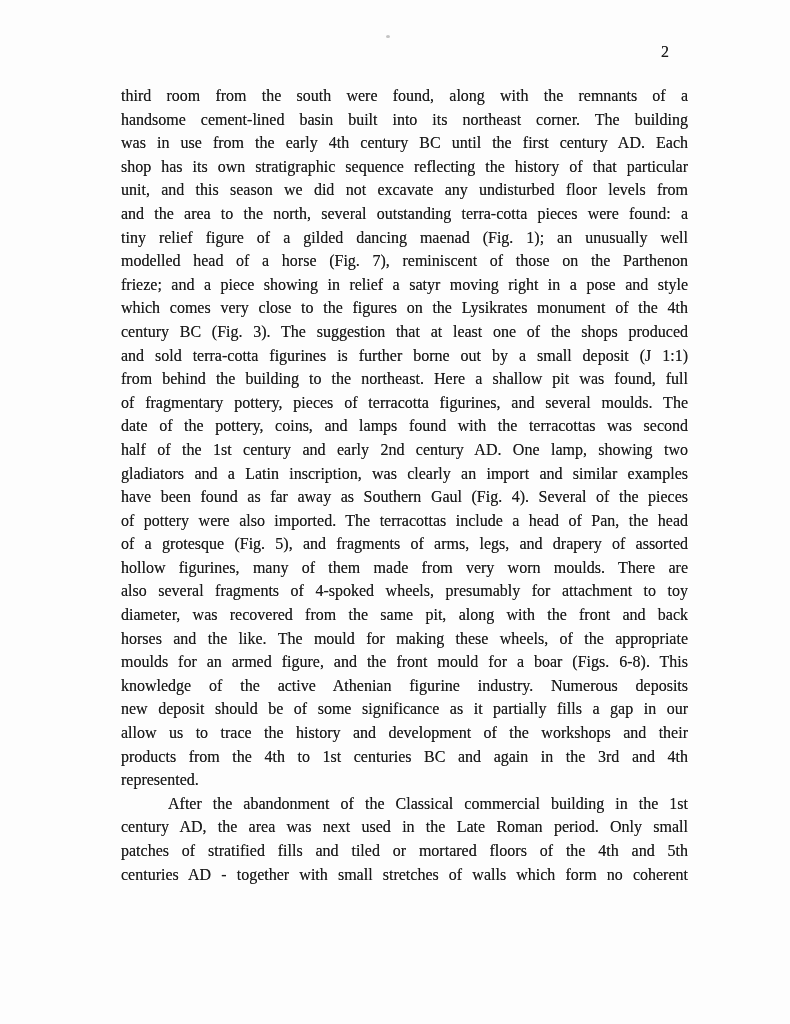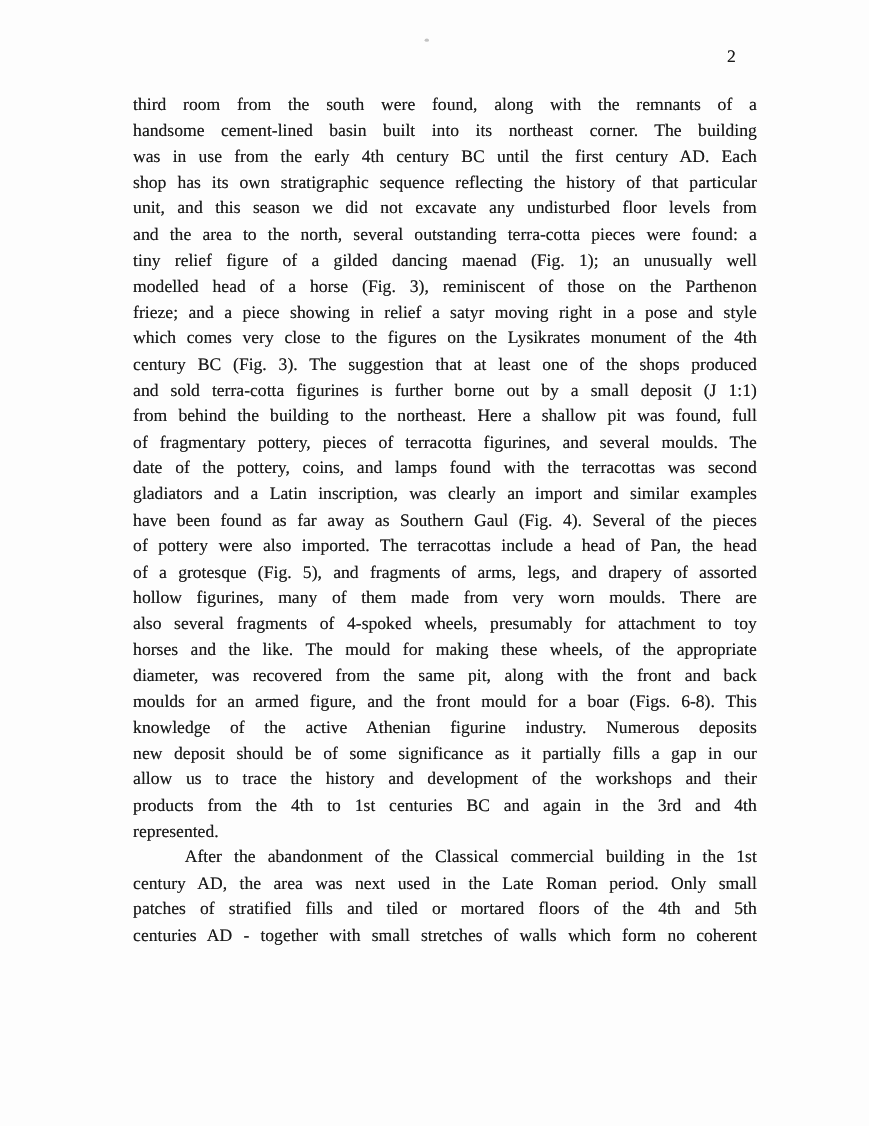--- a/index.html
+++ b/index.html
@@ -70,36 +70,37 @@
   <div class="page-number">2</div>
   <div class="text-block">
       <div class="paragraph">
         <div class="line">third room from the south were found, along with the remnants of a</div>
         <div class="line">handsome cement-lined basin built into its northeast corner. The building</div>
         <div class="line">was in use from the early 4th century BC until the first century AD. Each</div>
         <div class="line">shop has its own stratigraphic sequence reflecting the history of that particular</div>
         <div class="line">unit, and this season we did not excavate any undisturbed floor levels from</div>
         <div class="line">and the area to the north, several outstanding terra-cotta pieces were found: a</div>
         <div class="line">tiny relief figure of a gilded dancing maenad (Fig. 1); an unusually well</div>
-        <div class="line">modelled head of a horse (Fig. 3), reminiscent of those on the Parthenon</div>
+        <div class="line">modelled head of a horse (Fig. 7), reminiscent of those on the Parthenon</div>
         <div class="line">frieze; and a piece showing in relief a satyr moving right in a pose and style</div>
         <div class="line">which comes very close to the figures on the Lysikrates monument of the 4th</div>
         <div class="line">century BC (Fig. 3). The suggestion that at least one of the shops produced</div>
         <div class="line">and sold terra-cotta figurines is further borne out by a small deposit (J 1:1)</div>
         <div class="line">from behind the building to the northeast. Here a shallow pit was found, full</div>
         <div class="line">of fragmentary pottery, pieces of terracotta figurines, and several moulds. The</div>
         <div class="line">date of the pottery, coins, and lamps found with the terracottas was second</div>
+        <div class="line">half of the 1st century and early 2nd century AD. One lamp, showing two</div>
         <div class="line">gladiators and a Latin inscription, was clearly an import and similar examples</div>
         <div class="line">have been found as far away as Southern Gaul (Fig. 4). Several of the pieces</div>
         <div class="line">of pottery were also imported. The terracottas include a head of Pan, the head</div>
         <div class="line">of a grotesque (Fig. 5), and fragments of arms, legs, and drapery of assorted</div>
         <div class="line">hollow figurines, many of them made from very worn moulds. There are</div>
         <div class="line">also several fragments of 4-spoked wheels, presumably for attachment to toy</div>
+        <div class="line">diameter, was recovered from the same pit, along with the front and back</div>
         <div class="line">horses and the like. The mould for making these wheels, of the appropriate</div>
-        <div class="line">diameter, was recovered from the same pit, along with the front and back</div>
         <div class="line">moulds for an armed figure, and the front mould for a boar (Figs. 6-8). This</div>
         <div class="line">knowledge of the active Athenian figurine industry. Numerous deposits</div>
         <div class="line">new deposit should be of some significance as it partially fills a gap in our</div>
         <div class="line">allow us to trace the history and development of the workshops and their</div>
         <div class="line">products from the 4th to 1st centuries BC and again in the 3rd and 4th</div>
         <div class="line short-last">represented.</div>
       </div>
       <div class="paragraph">
         <div class="line indent">After the abandonment of the Classical commercial building in the 1st</div>
         <div class="line">century AD, the area was next used in the Late Roman period. Only small</div>

